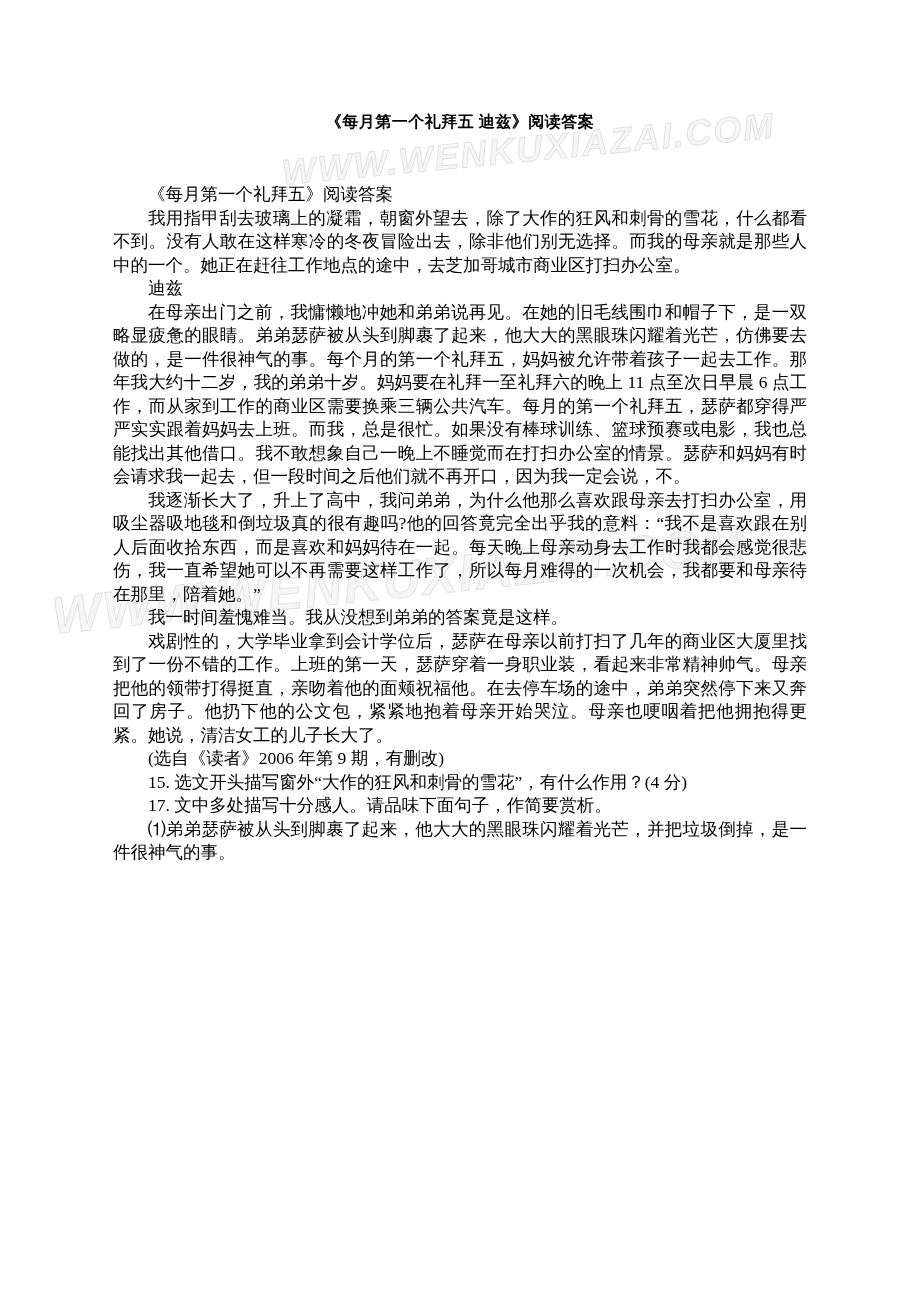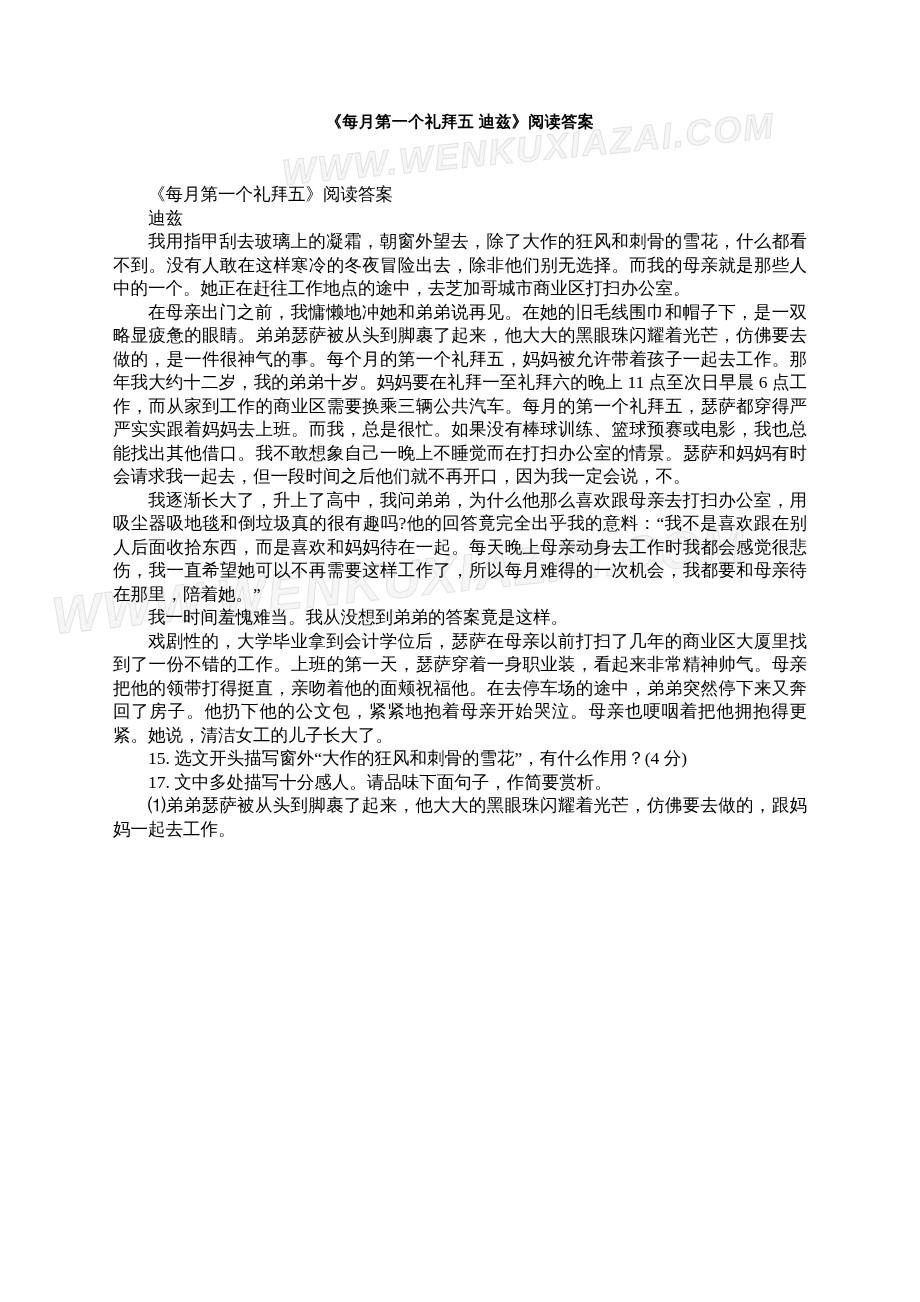--- a/index.html
+++ b/index.html
@@ -75,24 +75,25 @@
 
 <div class="page">
 
   <div class="watermark wm1">WWW.WENKUXIAZAI.COM</div>
   <div class="watermark wm2">WWW.WENKUXIAZAI.COM</div>
 
   <h1 class="doc-title">《每月第一个礼拜五 迪兹》阅读答案</h1>
 
   <div class="doc-content">
     <p>《每月第一个礼拜五》阅读答案</p>
+    <p>我用指甲刮去玻璃上的凝霜，朝窗外望去，除了大作的狂风和刺骨的雪花，什么都看不到。没有人敢在这样寒冷的冬夜冒险出去，除非他们别无选择。而我的母亲就是那些人中的一个。她正在赶往工作地点的途中，去芝加哥城市商业区打扫办公室。</p>
     <p>迪兹</p>
-    <p>我用指甲刮去玻璃上的凝霜，朝窗外望去，除了大作的狂风和刺骨的雪花，什么都看不到。没有人敢在这样寒冷的冬夜冒险出去，除非他们别无选择。而我的母亲就是那些人中的一个。她正在赶往工作地点的途中，去芝加哥城市商业区打扫办公室。</p>
     <p>在母亲出门之前，我慵懒地冲她和弟弟说再见。在她的旧毛线围巾和帽子下，是一双略显疲惫的眼睛。弟弟瑟萨被从头到脚裹了起来，他大大的黑眼珠闪耀着光芒，仿佛要去做的，是一件很神气的事。每个月的第一个礼拜五，妈妈被允许带着孩子一起去工作。那年我大约十二岁，我的弟弟十岁。妈妈要在礼拜一至礼拜六的晚上 11 点至次日早晨 6 点工作，而从家到工作的商业区需要换乘三辆公共汽车。每月的第一个礼拜五，瑟萨都穿得严严实实跟着妈妈去上班。而我，总是很忙。如果没有棒球训练、篮球预赛或电影，我也总能找出其他借口。我不敢想象自己一晚上不睡觉而在打扫办公室的情景。瑟萨和妈妈有时会请求我一起去，但一段时间之后他们就不再开口，因为我一定会说，不。</p>
     <p>我逐渐长大了，升上了高中，我问弟弟，为什么他那么喜欢跟母亲去打扫办公室，用吸尘器吸地毯和倒垃圾真的很有趣吗?他的回答竟完全出乎我的意料：“我不是喜欢跟在别人后面收拾东西，而是喜欢和妈妈待在一起。每天晚上母亲动身去工作时我都会感觉很悲伤，我一直希望她可以不再需要这样工作了，所以每月难得的一次机会，我都要和母亲待在那里，陪着她。”</p>
     <p>我一时间羞愧难当。我从没想到弟弟的答案竟是这样。</p>
     <p>戏剧性的，大学毕业拿到会计学位后，瑟萨在母亲以前打扫了几年的商业区大厦里找到了一份不错的工作。上班的第一天，瑟萨穿着一身职业装，看起来非常精神帅气。母亲把他的领带打得挺直，亲吻着他的面颊祝福他。在去停车场的途中，弟弟突然停下来又奔回了房子。他扔下他的公文包，紧紧地抱着母亲开始哭泣。母亲也哽咽着把他拥抱得更紧。她说，清洁女工的儿子长大了。</p>
+    <p>(选自《读者》2006 年第 9 期，有删改)</p>
     <p>15. 选文开头描写窗外“大作的狂风和刺骨的雪花”，有什么作用？(4 分)</p>
     <p>17. 文中多处描写十分感人。请品味下面句子，作简要赏析。</p>
-    <p>⑴弟弟瑟萨被从头到脚裹了起来，他大大的黑眼珠闪耀着光芒，仿佛要去做的，跟妈妈一起去工作。</p>
+    <p>⑴弟弟瑟萨被从头到脚裹了起来，他大大的黑眼珠闪耀着光芒，并把垃圾倒掉，是一件很神气的事。</p>
   </div>
 
 </div>
 
 </body></html>

